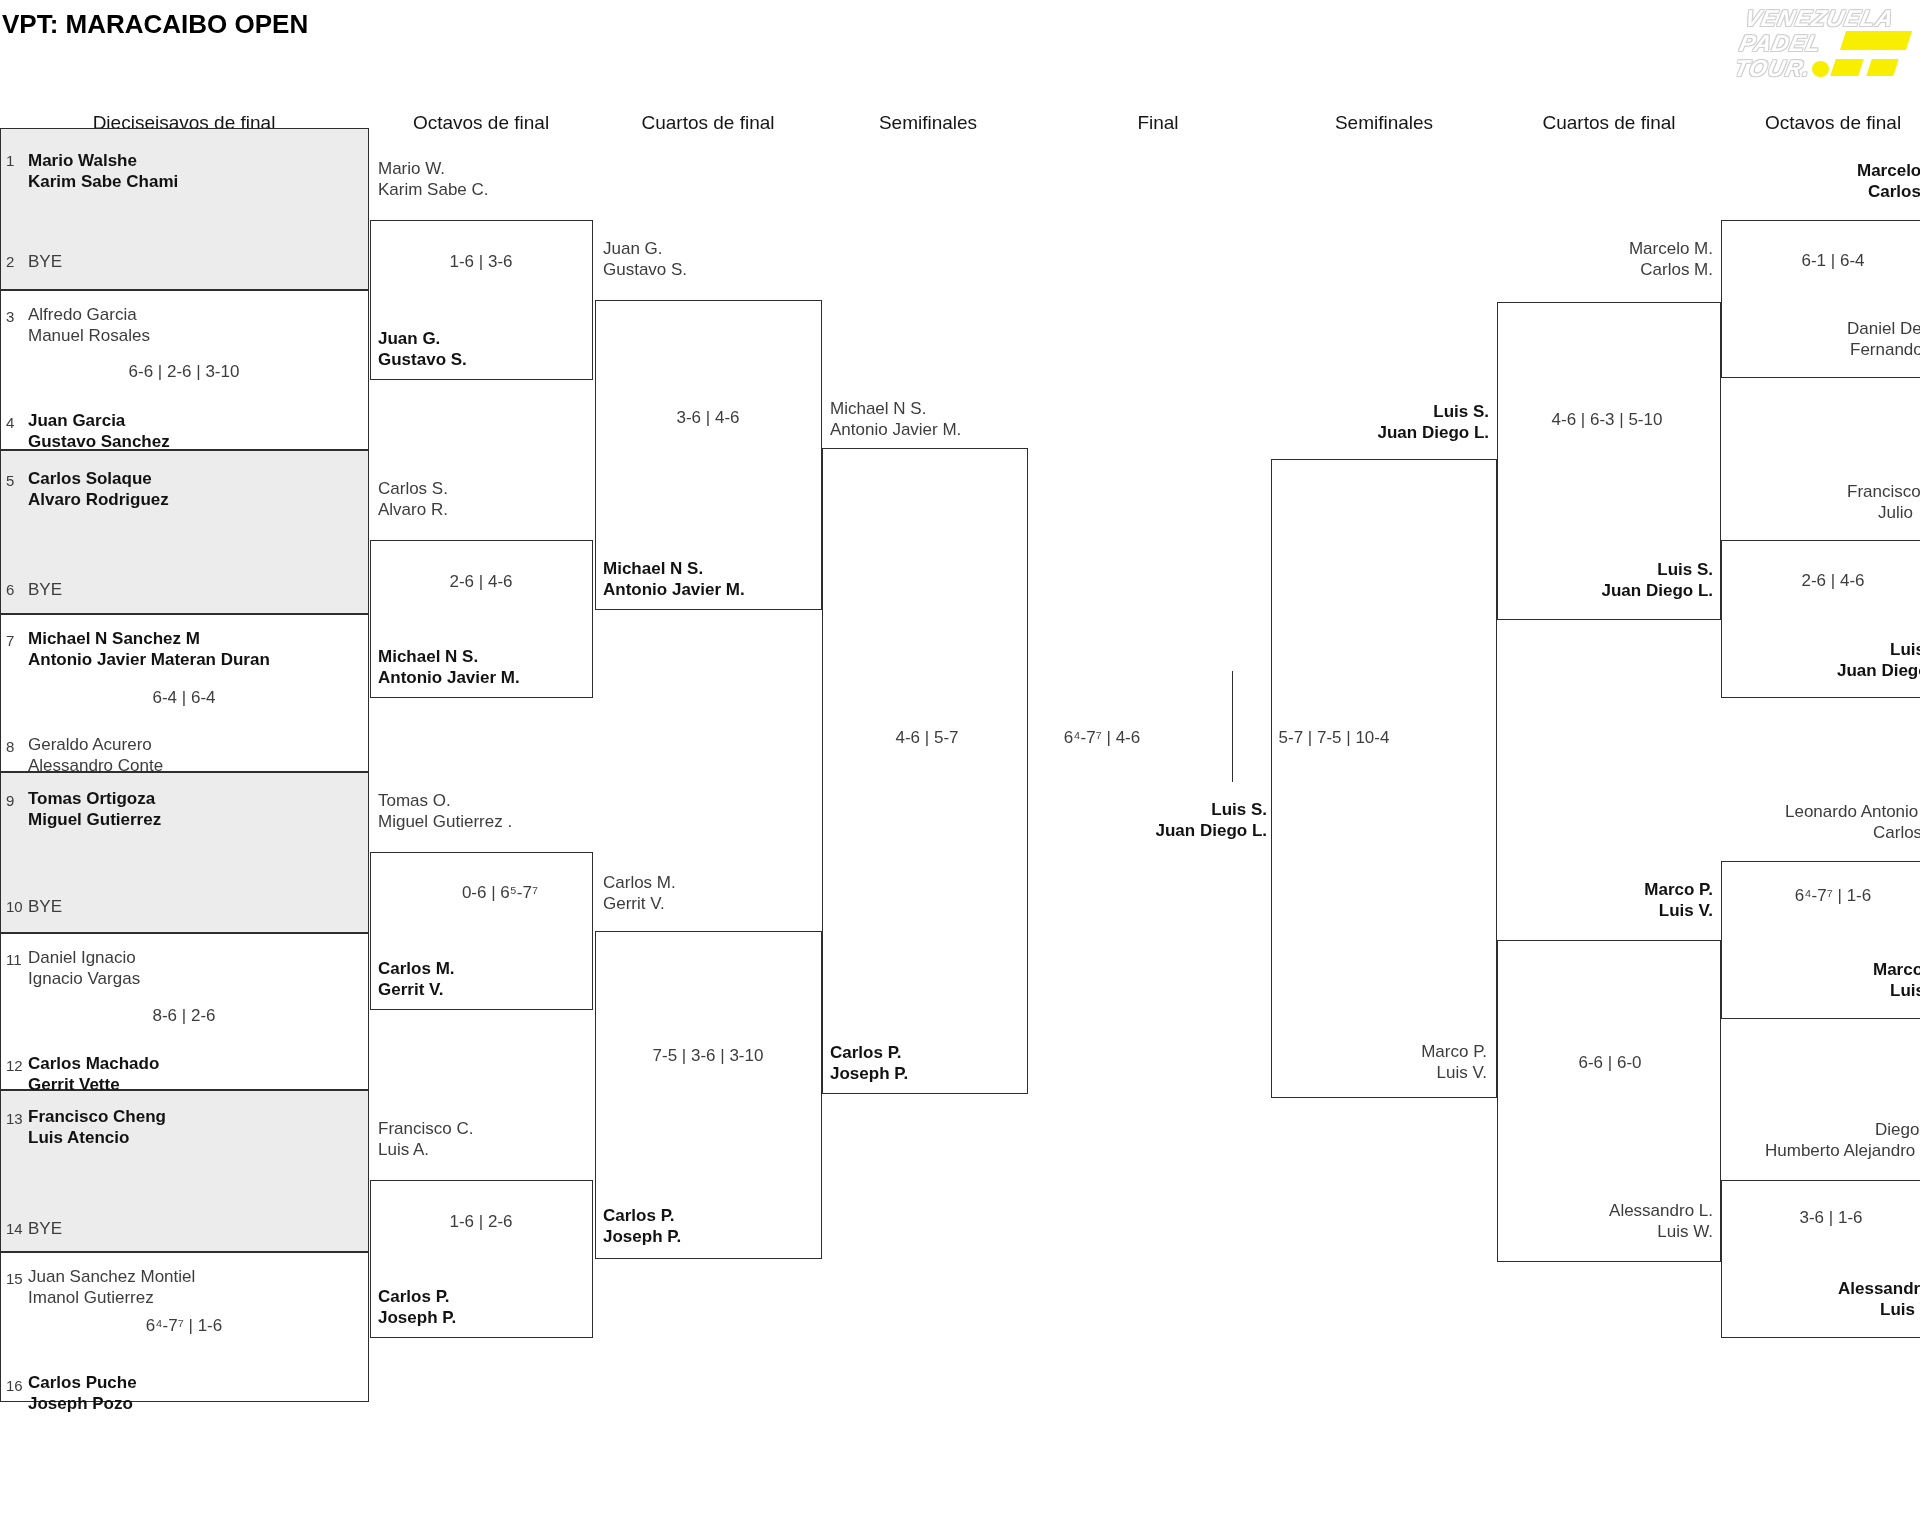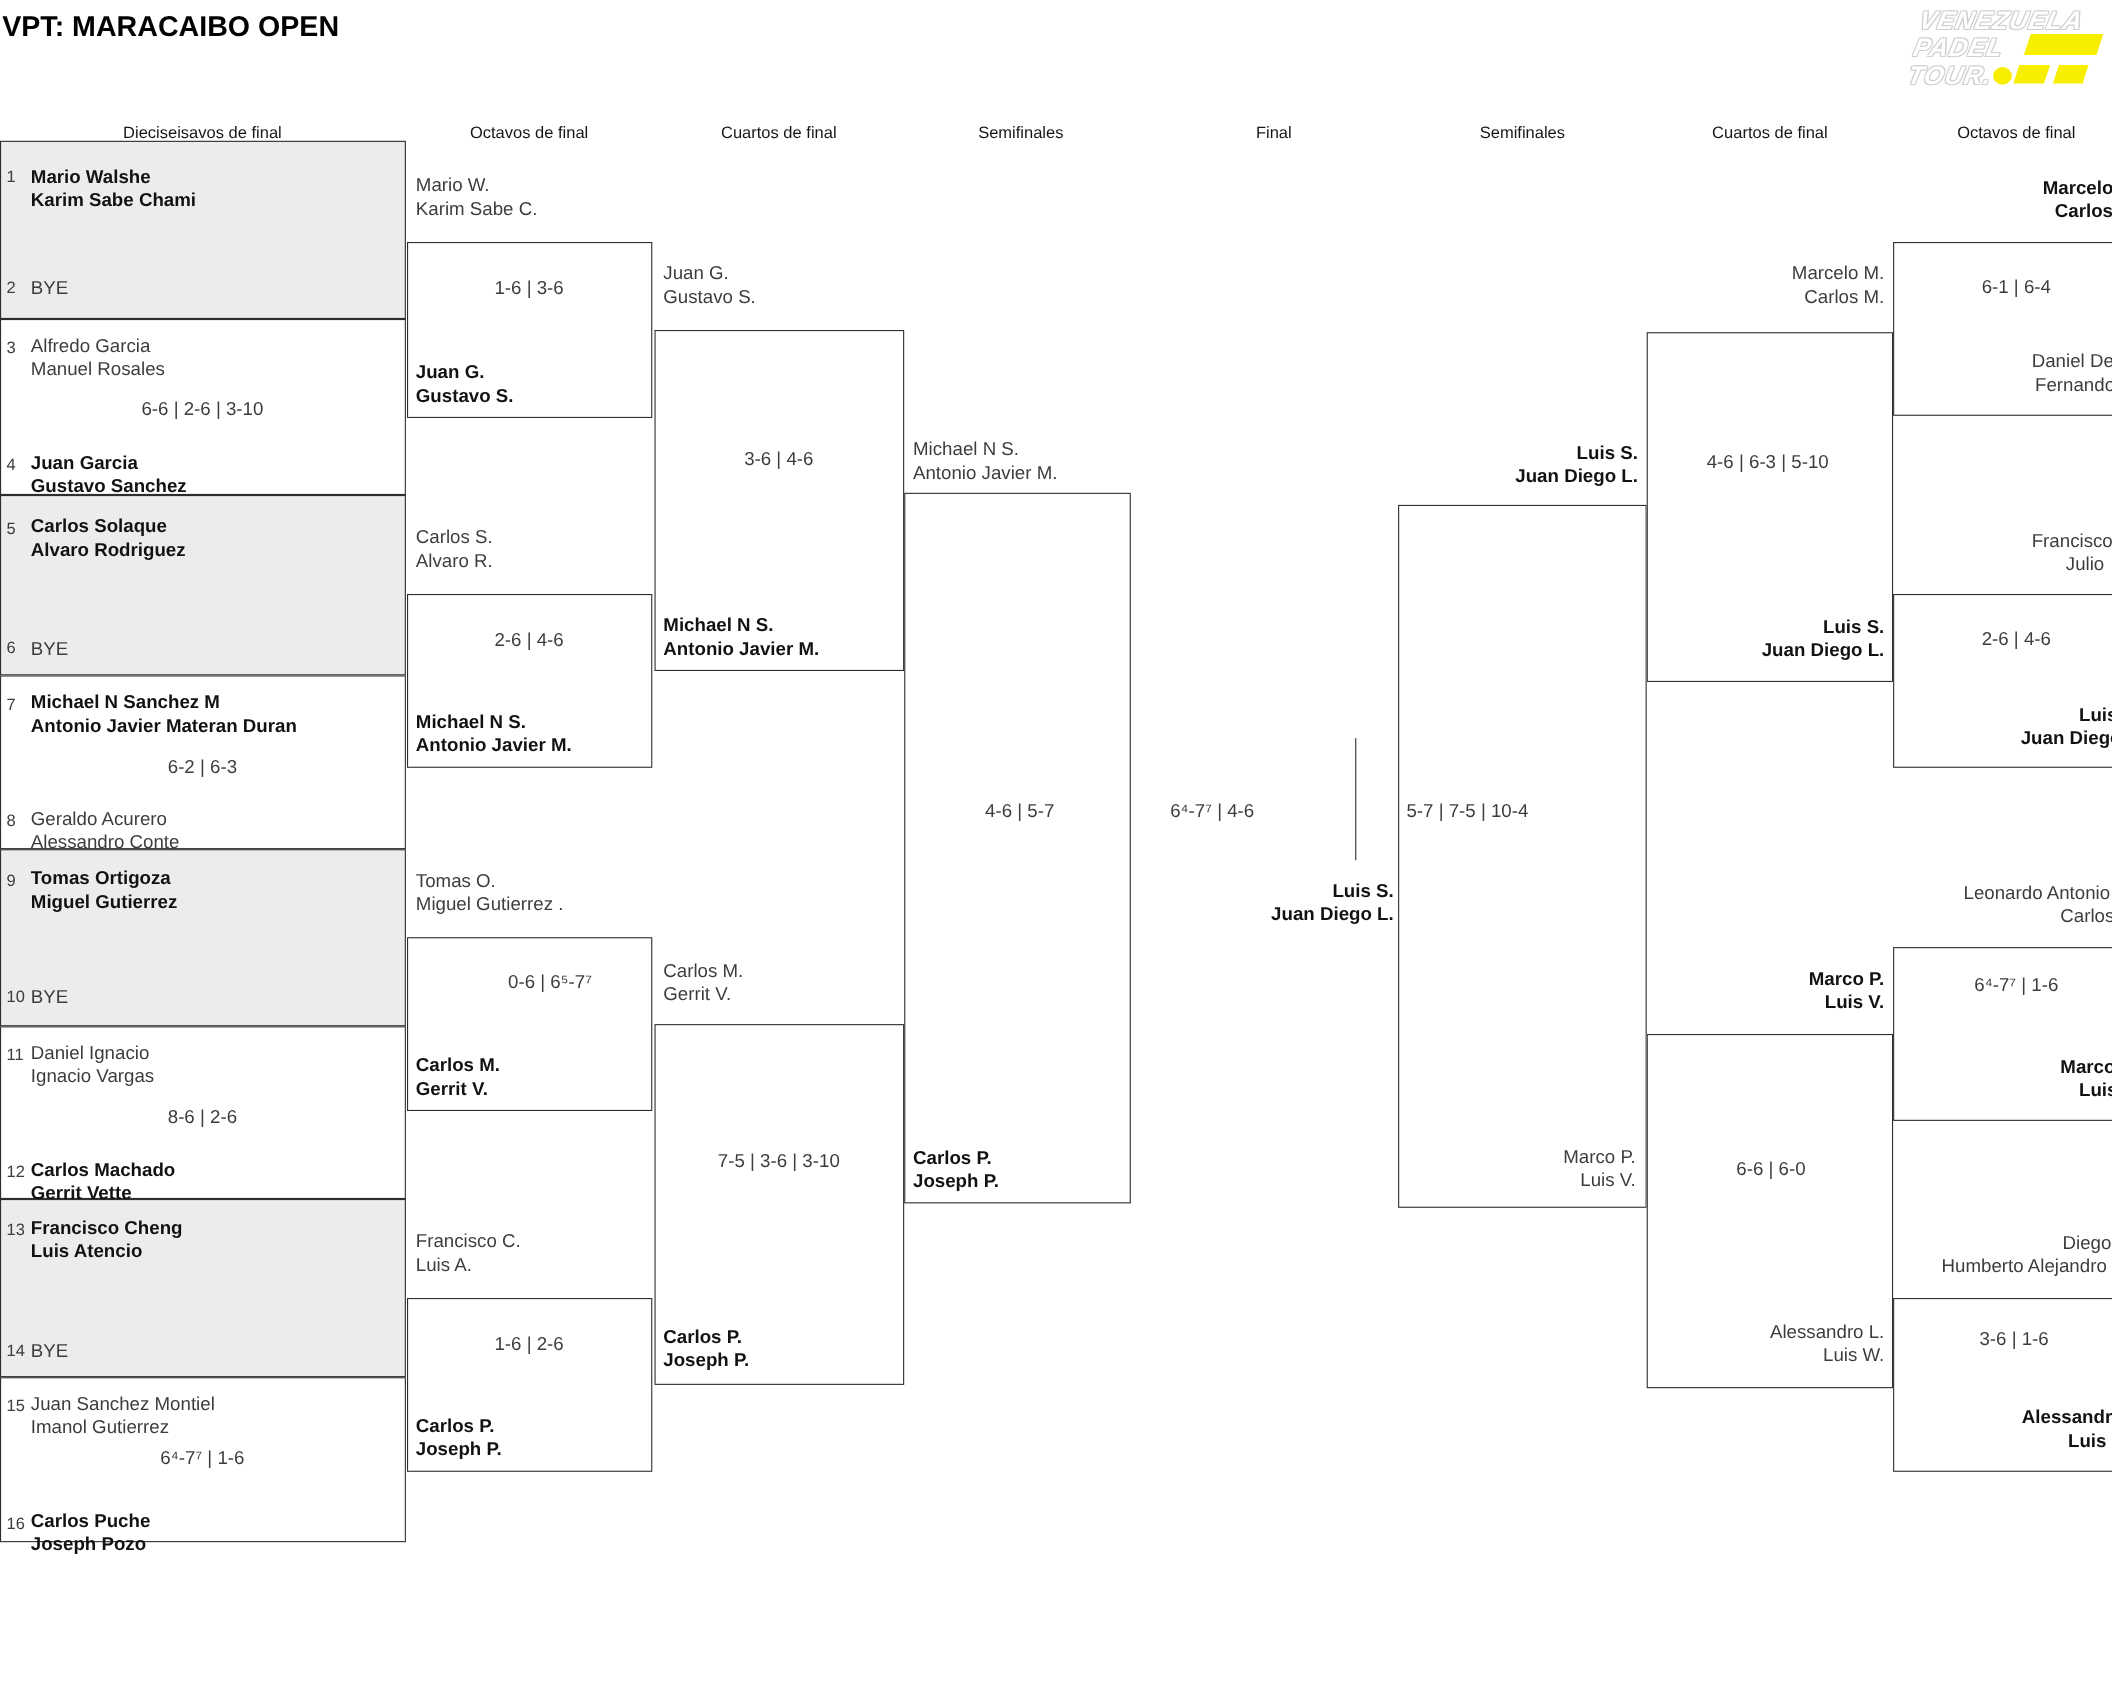--- a/index.html
+++ b/index.html
@@ -1,19 +1,19 @@
 <!DOCTYPE html>
 <html><head>
 <meta charset="utf-8">
 <style>
   html,body{margin:0;padding:0;background:#fff;width:1920px;height:1539px;overflow:hidden;
     font-family:"Liberation Sans","DejaVu Sans",sans-serif;}
   #stage{position:relative;width:1920px;height:1539px;background:#fff;}
   .title{position:absolute;left:2px;top:8px;font-size:26px;font-weight:700;color:#000;line-height:33px;white-space:nowrap;}
-  .hdr{position:absolute;top:112px;transform:translateX(-50%);font-size:15px;font-weight:500;color:#161616;white-space:nowrap;}
+  .hdr{position:absolute;top:112px;transform:translateX(-50%);font-size:19px;font-weight:500;color:#161616;white-space:nowrap;}
   .box{position:absolute;border:1px solid #2e2e2e;background:#fff;box-sizing:border-box;}
   .box.gray{background:#ececec;}
   .vline{position:absolute;width:1px;background:#2e2e2e;}
   .t{position:absolute;font-size:17px;line-height:21px;white-space:nowrap;color:#3d3d3d;font-weight:400;}
   .t.b{font-weight:700;color:#121212;}
   .t.tr{text-align:right;}
   .sc{position:absolute;font-size:17px;line-height:20px;white-space:nowrap;color:#3d3d3d;transform:translateX(-50%);}
   .num{position:absolute;font-size:15px;line-height:18px;color:#3d3d3d;}
   
   .logo-text{position:absolute;left:1740px;top:6px;transform:skewX(-12deg);font-size:23px;line-height:25px;
@@ -73,21 +73,21 @@
 
   <span class="num" style="left:6px;top:472px">5</span>
   <span class="t b" style="left:28px;top:468px">Carlos Solaque</span>
   <span class="t b" style="left:28px;top:489px">Alvaro Rodriguez</span>
   <span class="num" style="left:6px;top:581px">6</span>
   <span class="t" style="left:28px;top:579px">BYE</span>
 
   <span class="num" style="left:6px;top:632px">7</span>
   <span class="t b" style="left:28px;top:628px">Michael N Sanchez M</span>
   <span class="t b" style="left:28px;top:649px">Antonio Javier Materan Duran</span>
-  <span class="sc" style="left:184px;top:688px">6-2 | 6-3</span>
+  <span class="sc" style="left:184px;top:688px">6-4 | 6-4</span>
   <span class="num" style="left:6px;top:738px">8</span>
   <span class="t" style="left:28px;top:734px">Geraldo Acurero</span>
   <span class="t" style="left:28px;top:755px">Alessandro Conte</span>
 
   <span class="num" style="left:6px;top:792px">9</span>
   <span class="t b" style="left:28px;top:788px">Tomas Ortigoza</span>
   <span class="t b" style="left:28px;top:809px">Miguel Gutierrez</span>
   <span class="num" style="left:6px;top:898px">10</span>
   <span class="t" style="left:28px;top:896px">BYE</span>
 

